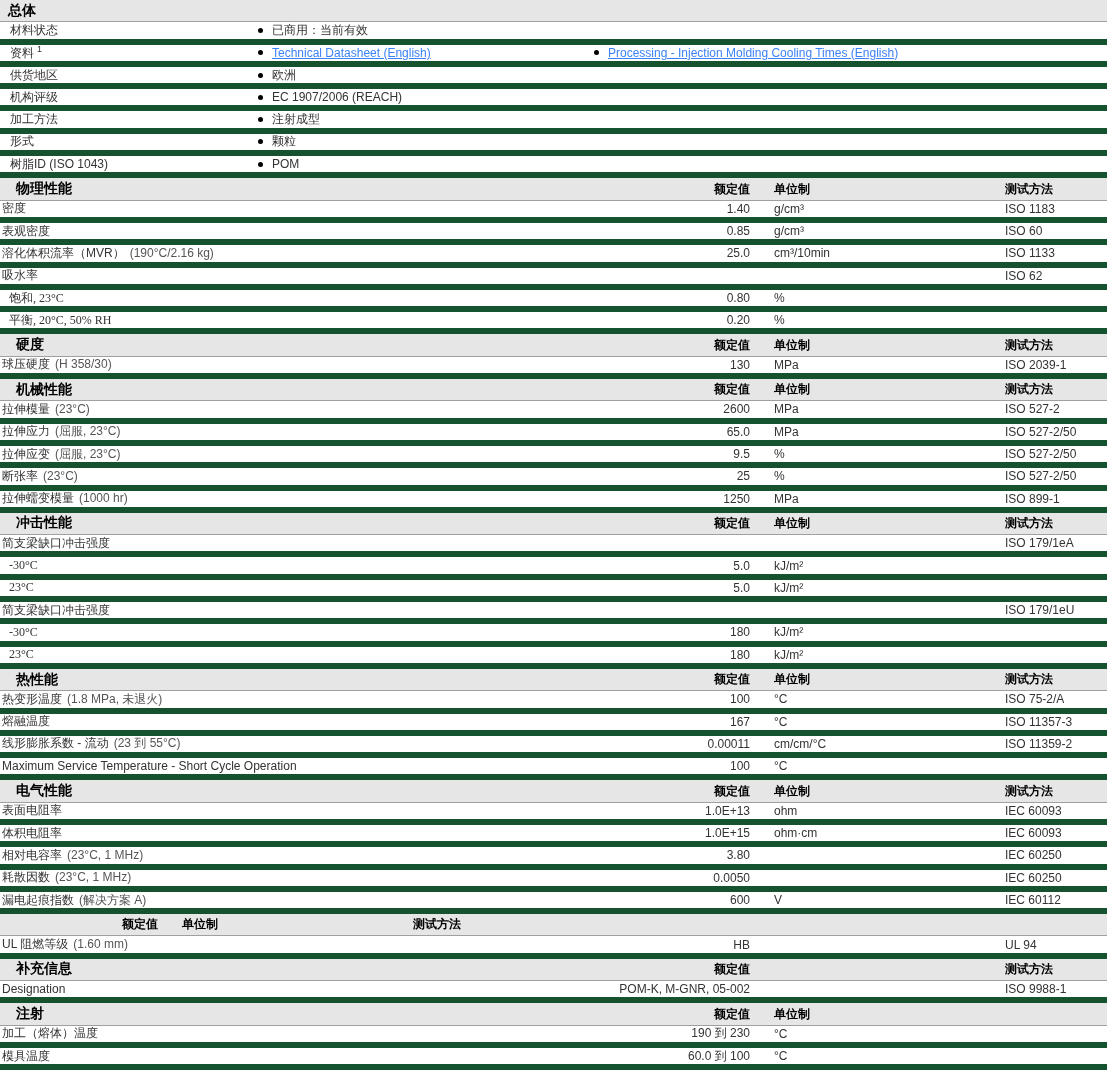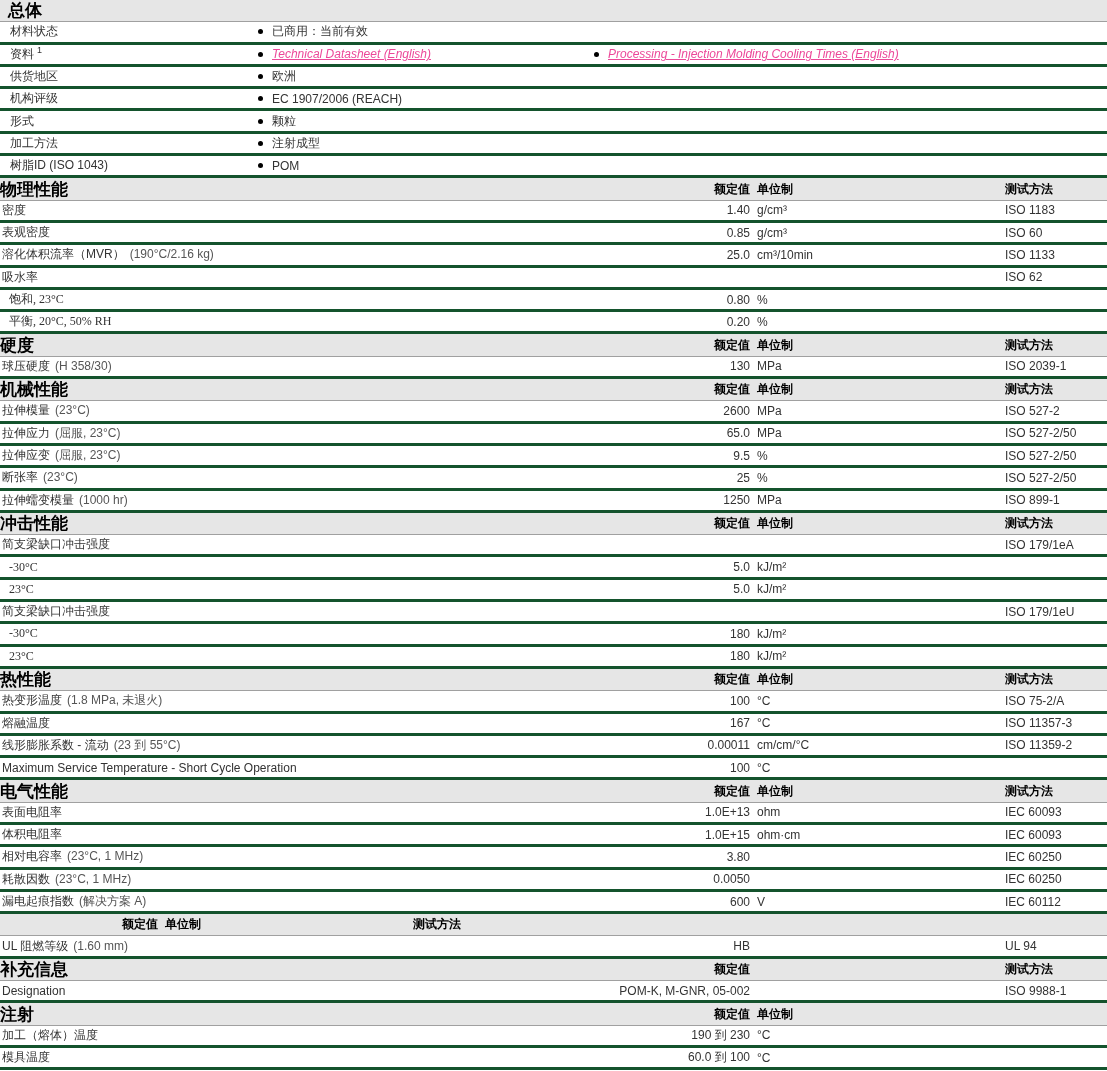--- a/index.html
+++ b/index.html
@@ -7,47 +7,47 @@
     width:1107px;
     font-family:"Liberation Sans","DejaVu Sans",sans-serif;
     font-size:12px;
     color:#333;
   }
   .row {
     display:flex;
     align-items:center;
     height:22.3px;
     box-sizing:border-box;
-    border-bottom:3px solid #14532d;
+    border-bottom:6px solid #14532d;
     white-space:nowrap;
   }
   .sec-header {
     background:#e6e6e6;
     border-bottom:1px solid #a0a0a0;
     font-weight:bold;
     color:#000;
   }
-  .sec-title { padding-left:8px; font-size:17px; }
+  .sec-title { padding-left:8px; font-size:14px; }
   
   .c-label { width:592px; box-sizing:border-box; padding-left:2px; overflow:hidden; }
   .c-label.indent { padding-left:9px;font-family:Liberation Serif, serif; }
   .c-value { width:158px; box-sizing:border-box; text-align:right; }
-  .c-unit  { width:252px; box-sizing:border-box; padding-left:7px; }
+  .c-unit  { width:252px; box-sizing:border-box; padding-left:24px; }
   .c-method{ flex:1; box-sizing:border-box; padding-left:3px; }
-  .sec-header .c-label { padding-left:0; }
+  .sec-header .c-label { padding-left:16px; }
   .cond { color:#555; margin-left:5px; }
   
   .g-label { width:248px; box-sizing:border-box; padding-left:10px; }
   .g-col1 { width:336px; box-sizing:border-box; padding-left:10px; display:flex; align-items:center; }
   .g-col2 { flex:1; box-sizing:border-box; padding-left:10px; display:flex; align-items:center; }
   .bullet {
     width:5px; height:5px; border-radius:50%;
     background:#000; margin-right:9px; flex:0 0 5px;
   }
-  a.doc-link { color:#ec4899; text-decoration:underline; cursor:pointer;font-style:italic; }
+  a.doc-link { color:#3b82f6; text-decoration:underline; cursor:pointer; }
   sup.fn { font-size:9px; vertical-align:super; margin-left:3px; color:#333; }
 </style>
 </head>
 <body>
 
 <div>
 
   <div class="row sec-header">
     <div class="sec-title">总体</div>
   </div>
@@ -87,33 +87,33 @@
   <div class="row">
     <div class="g-label">机构评级</div>
     <div class="g-col1">
       <span class="bullet"></span>
       <span>EC 1907/2006 (REACH)</span>
     </div>
     <div class="g-col2"></div>
   </div>
 
   <div class="row">
+    <div class="g-label">加工方法</div>
+    <div class="g-col1">
+      <span class="bullet"></span>
+      <span>注射成型</span>
+    </div>
+    <div class="g-col2"></div>
+  </div>
+
+  <div class="row">
     <div class="g-label">形式</div>
     <div class="g-col1">
       <span class="bullet"></span>
       <span>颗粒</span>
-    </div>
-    <div class="g-col2"></div>
-  </div>
-
-  <div class="row">
-    <div class="g-label">加工方法</div>
-    <div class="g-col1">
-      <span class="bullet"></span>
-      <span>注射成型</span>
     </div>
     <div class="g-col2"></div>
   </div>
 
   <div class="row">
     <div class="g-label">树脂ID (ISO 1043)</div>
     <div class="g-col1">
       <span class="bullet"></span>
       <span>POM</span>
     </div>

